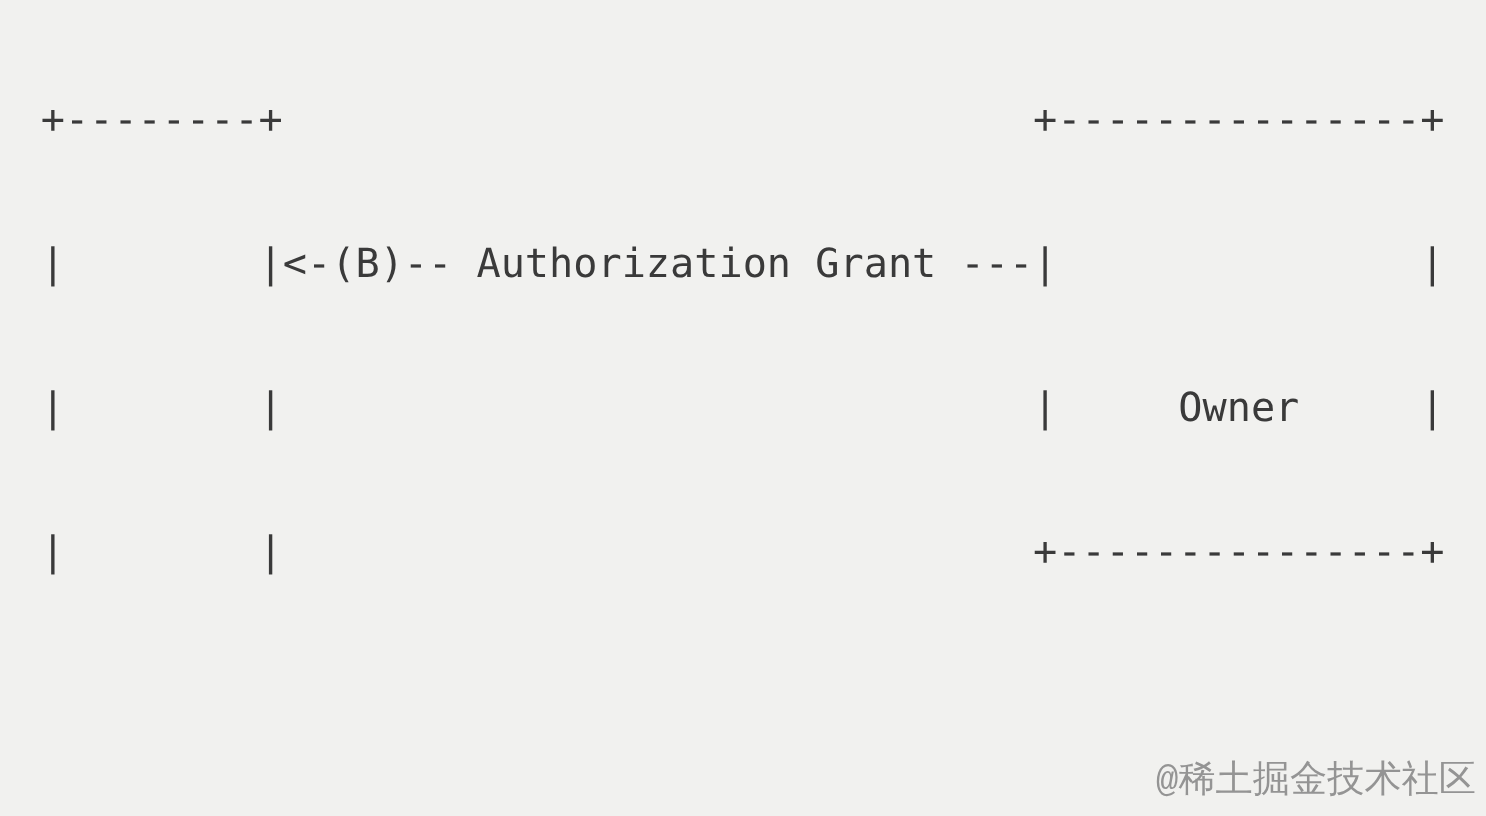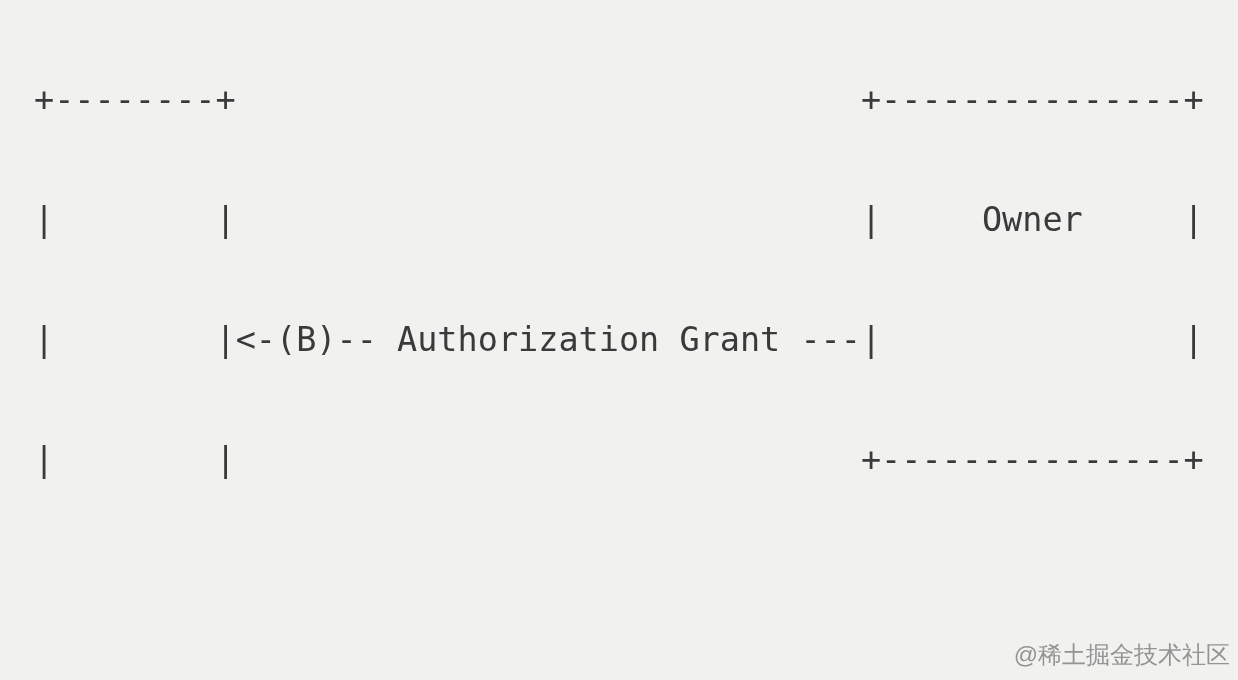--- a/index.html
+++ b/index.html
@@ -28,36 +28,36 @@
     font-variant-ligatures: none;
   }
   .ascii .row {
     height: 40px;
     white-space: pre;
   }
   .watermark {
     position: absolute;
     right: 8px;
     bottom: 13px;
-    font-family: Liberation Sans, sans-serif;
-    font-size: 24px;
+    font-family: Liberation Mono, monospace;
+    font-size: 31px;
     line-height: 1;
     color: rgba(122, 122, 122, 0.78);
     white-space: nowrap;
     z-index: 2;
   }
 </style>
 </head>
 <body>
 
 <div class="canvas">
   <div class="ascii">
     <div class="row">+--------+                               +---------------+</div>
+    <div class="row">|        |&lt;-(B)-- Authorization Grant ---|               |</div>
     <div class="row">|        |                               |     Owner     |</div>
-    <div class="row">|        |&lt;-(B)-- Authorization Grant ---|               |</div>
     <div class="row">|        |                               +---------------+</div>
     
     
     
     
     
     
     
     
     

